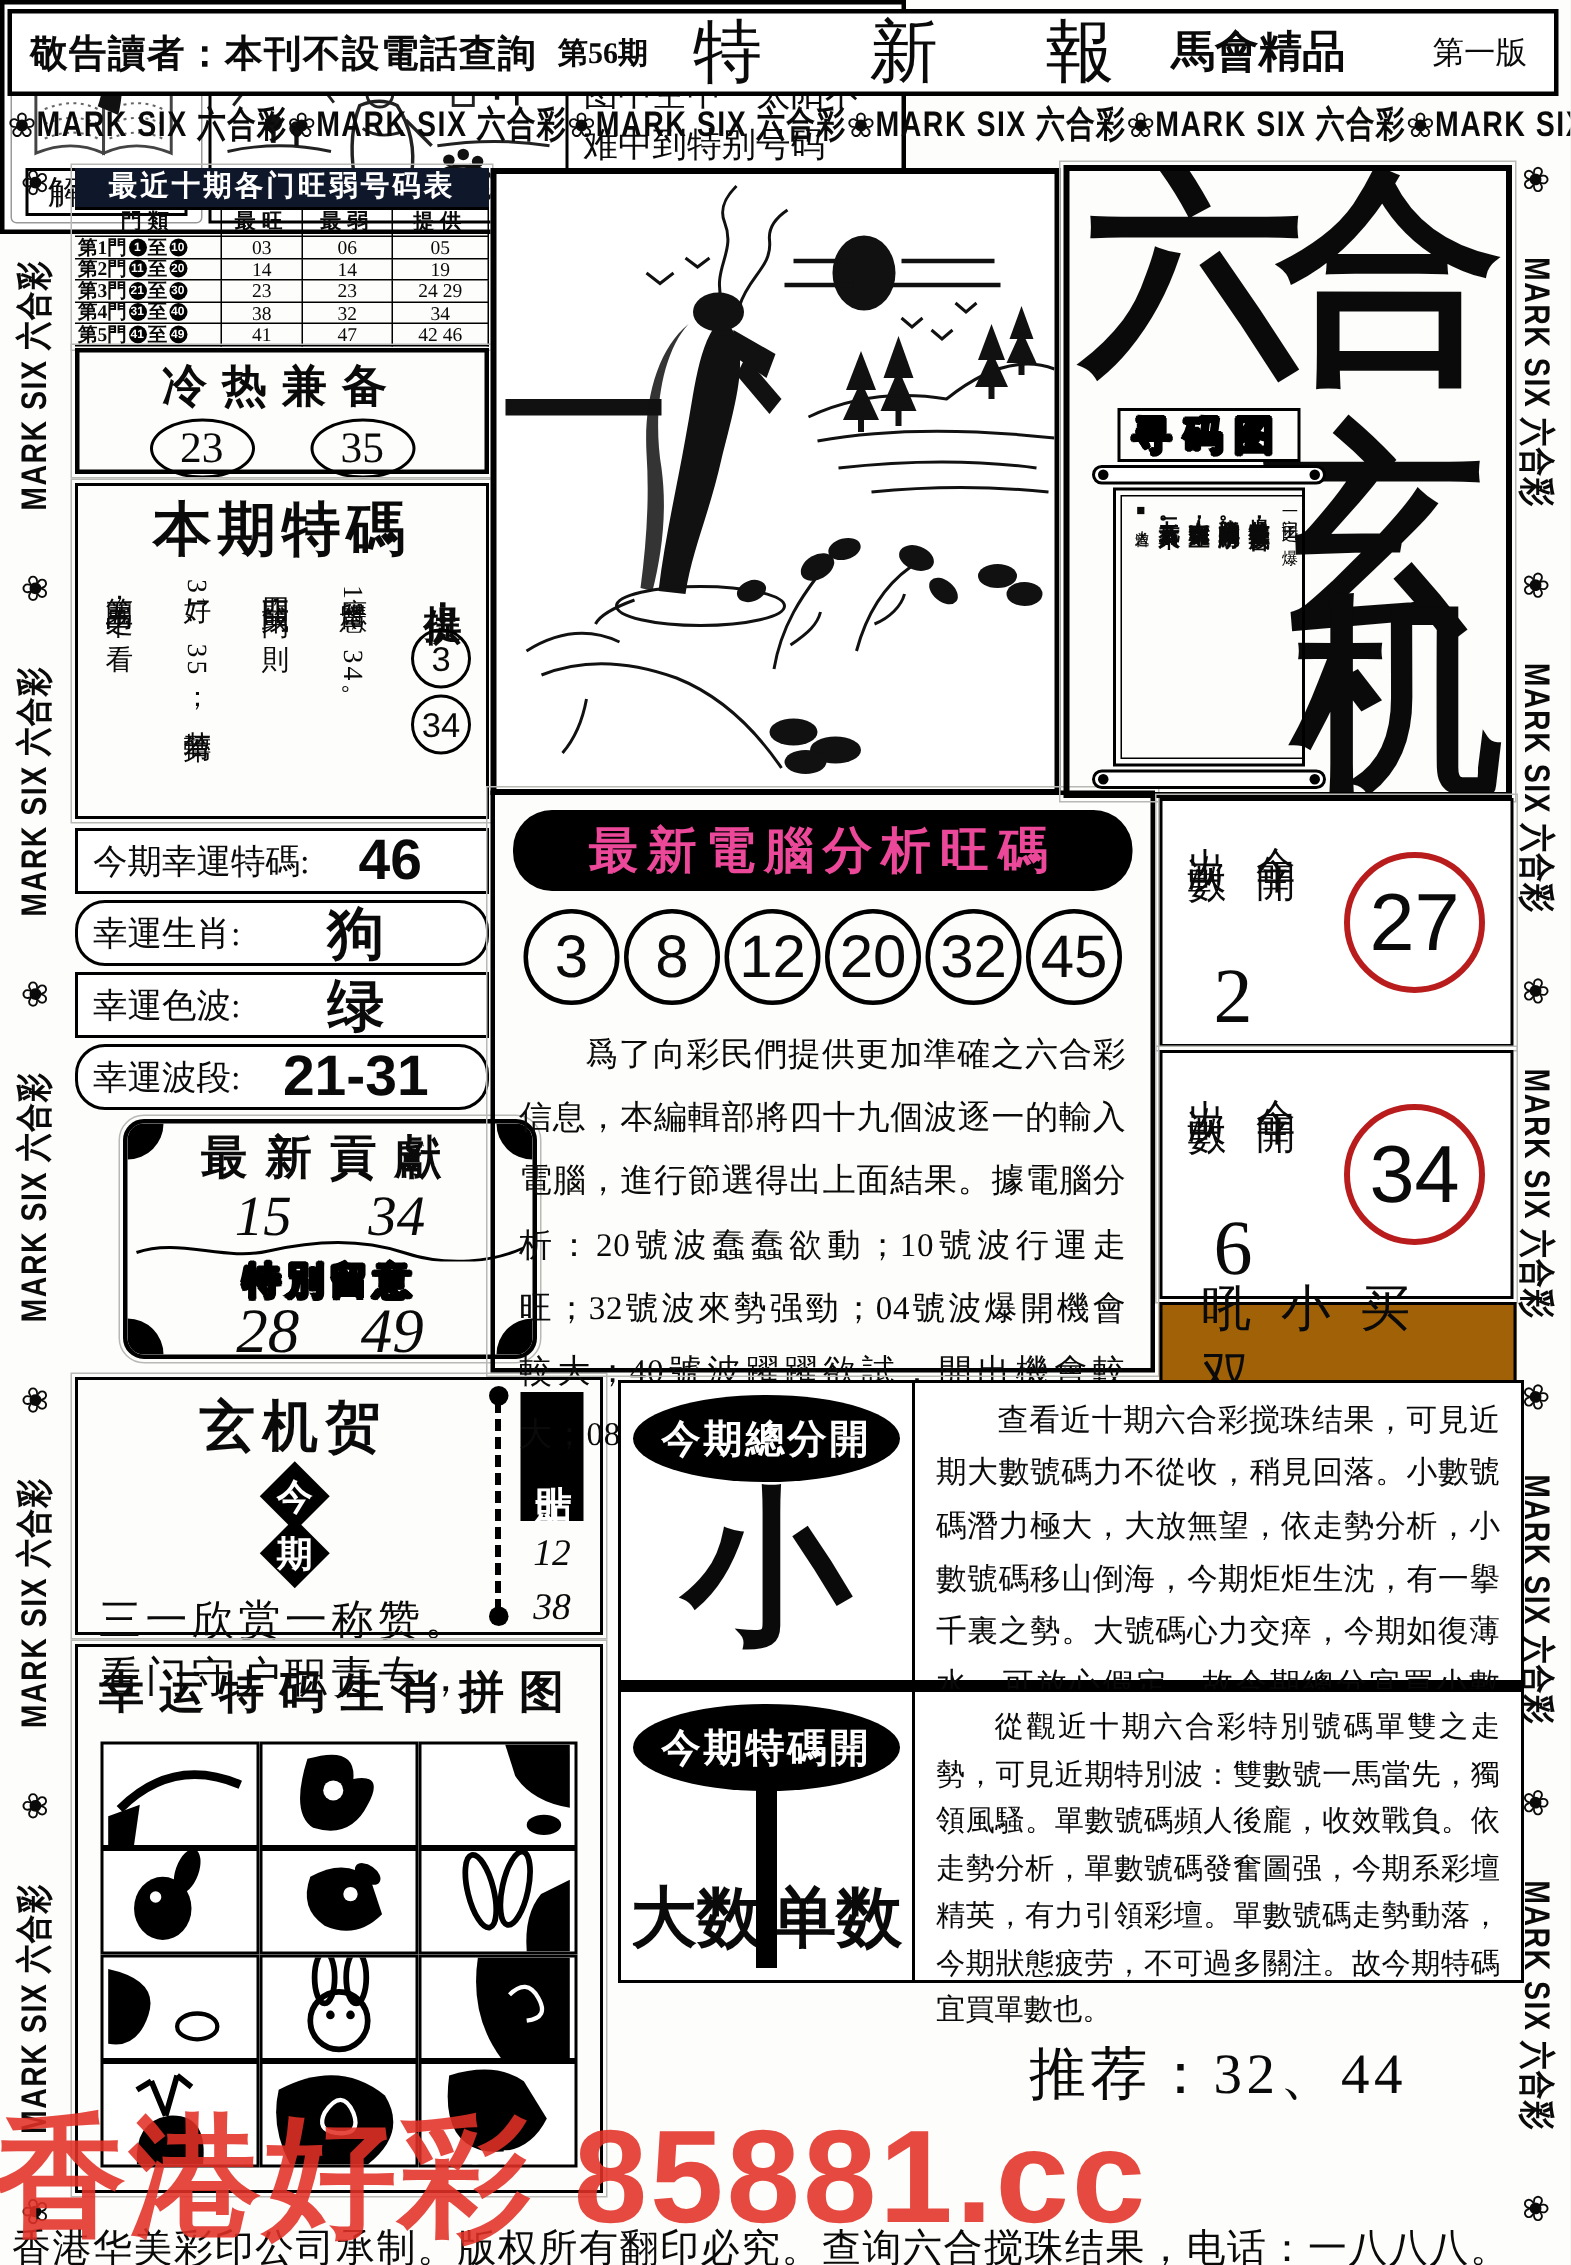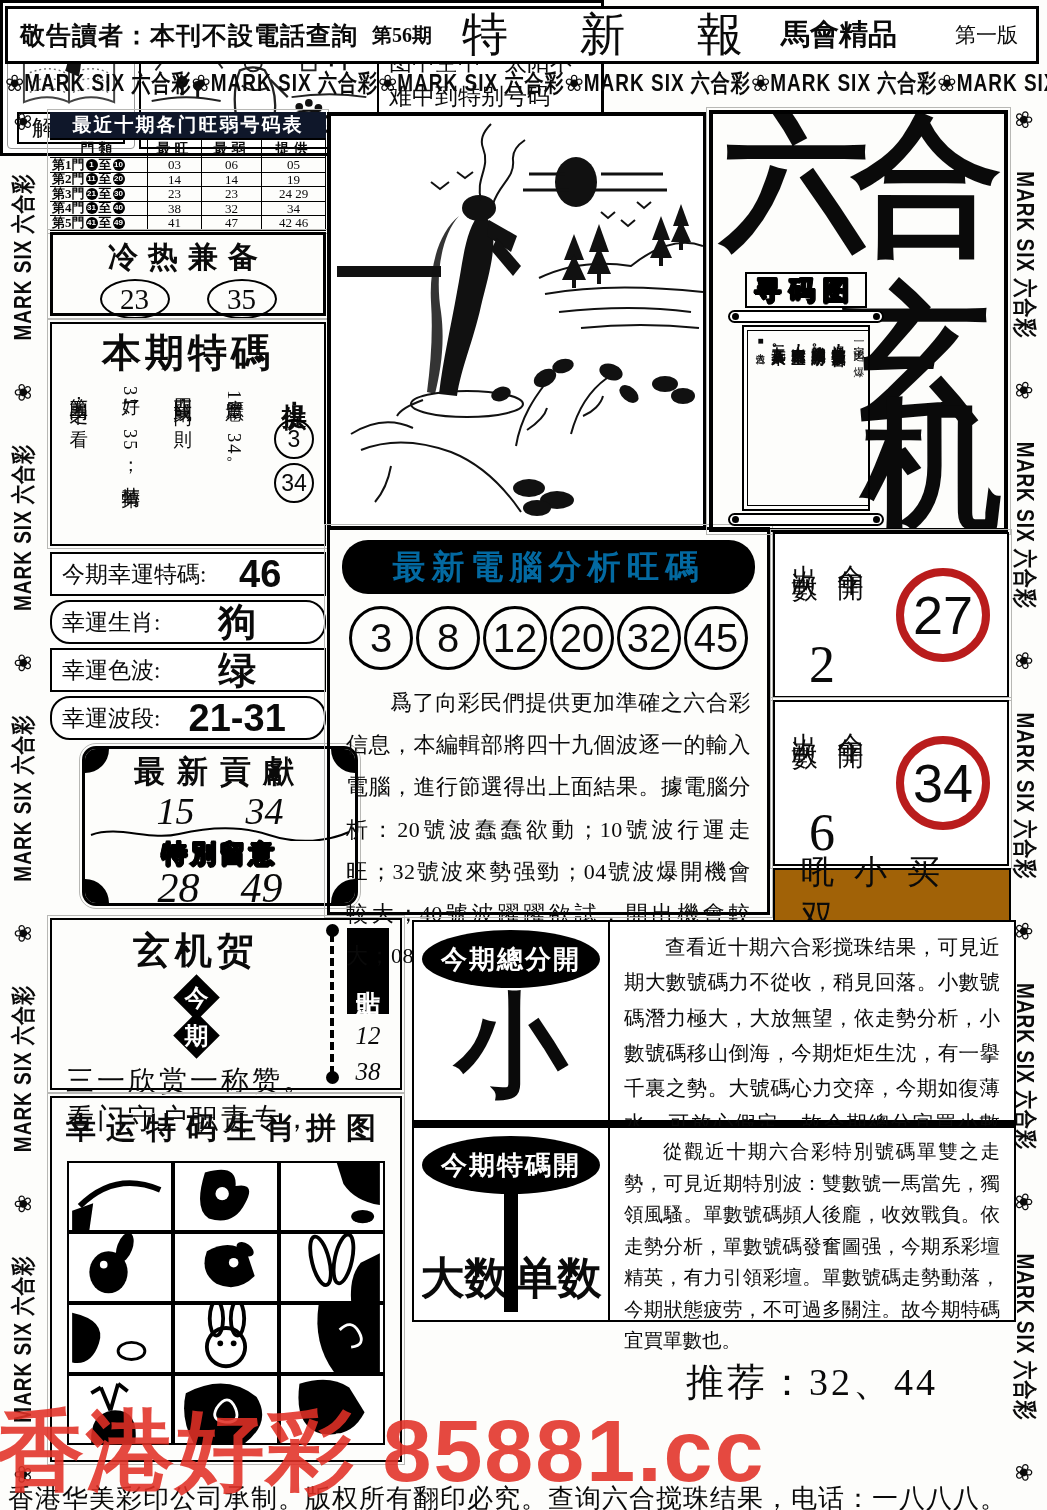--- a/index.html
+++ b/index.html
@@ -87,21 +87,21 @@
   .pz-grid { width:318px; margin:12px auto 0; display:grid; grid-template-columns:repeat(3,1fr); }
   .pz-cell { border:2px solid #000; height:71px; background:#fff; }
   .pz-cell svg { width:100%; height:100%; display:block; }
 
   
   #dragon-box { left:327px; top:112px; width:380px; height:418px; border:4px solid #000; background:#fff; }
   #dragon-box svg { width:100%; height:100%; display:block; }
 
   
   #computer { left:327px; top:527px; width:443px; height:388px; border:3px solid #000; }
-  .cp-titlebar { margin:10px 12px 0; height:54px; background:#000; border-radius:26px; color:#0369a1; display:flex; align-items:center; justify-content:center; font-size:33px; font-weight:bold; letter-spacing:6px; font-family:"Liberation Sans","DejaVu Sans",sans-serif; }
+  .cp-titlebar { margin:10px 12px 0; height:54px; background:#000; border-radius:26px; color:#ec4899; display:flex; align-items:center; justify-content:center; font-size:33px; font-weight:bold; letter-spacing:6px; font-family:"Liberation Sans","DejaVu Sans",sans-serif; }
   .cp-circles { display:flex; justify-content:center; gap:3px; margin-top:12px; }
   .circ64 { width:64px; height:64px; border:3px solid #000; border-radius:50%; display:flex; align-items:center; justify-content:center; font-size:40px; font-family:"Liberation Sans","DejaVu Sans",sans-serif; }
   .cp-text { padding:12px 16px 0; font-size:22px; line-height:1.92; text-align:justify; text-indent:2em; letter-spacing:0.5px; }
 
   
   #brand { left:709px; top:110px; width:299px; height:422px; border:4px solid #000; position:absolute; overflow:hidden; }
   .brand-char { position:absolute; font-weight:bold; line-height:1; }
   
   #scroll { position:absolute; left:10px; top:158px; width:166px; }
   .scroll-title { width:122px; height:36px; border:2.5px solid #000; margin:0 auto; text-align:center; font-size:26px; letter-spacing:8px; line-height:32px; }
@@ -114,21 +114,21 @@
   .sp-line { font-size:14px; letter-spacing:1px; margin-left:2px; font-weight:bold; }
   .sp-sign { font-size:10px; margin-left:2px; }
 
   
   .stat-cell { left:773px; width:236px; height:166px; border:2px solid #000; display:flex; background:#fff; }
   .st-left { width:104px; position:relative; }
   .st-v { position:absolute; writing-mode:vertical-rl; font-size:26px; letter-spacing:6px; top:10px; }
   .st-count-label { left:12px; } .st-open-label { left:58px; }
   .st-digit { position:absolute; left:34px; bottom:2px; font-size:52px; }
   .st-right { flex:1; display:flex; align-items:center; justify-content:center; }
-  .circ92 { width:94px; height:94px; border:8px solid #b91c1c; border-radius:50%; display:flex; align-items:center; justify-content:center; font-size:54px; font-family:"Liberation Sans","DejaVu Sans",sans-serif; }
+  .circ92 { width:94px; height:94px; border:4px solid #b91c1c; border-radius:50%; display:flex; align-items:center; justify-content:center; font-size:54px; font-family:"Liberation Sans","DejaVu Sans",sans-serif; }
 
   
   #howl-title { left:773px; top:868px; width:238px; height:54px; border:2px solid #000; display:flex; align-items:center; justify-content:center; font-size:33px; letter-spacing:20px; padding-left:26px; background:#a16207; }
 
   
   .advice { left:412px; width:604px; border:2px solid #000; display:flex; position:absolute; background:#fff; }
   #adviceA { top:920px; height:206px; border-bottom:6px solid #000; }
   #adviceB { top:1126px; height:196px; }
   .adv-left { width:196px; border-right:2px solid #000; position:relative; text-align:center; }
   .oval { width:178px; height:58px; background:#000; border-radius:50%; color:#fff; margin:8px auto 0; display:flex; align-items:center; justify-content:center; font-size:26px; letter-spacing:2px; font-weight:bold; font-family:"Liberation Sans","DejaVu Sans",sans-serif; }

